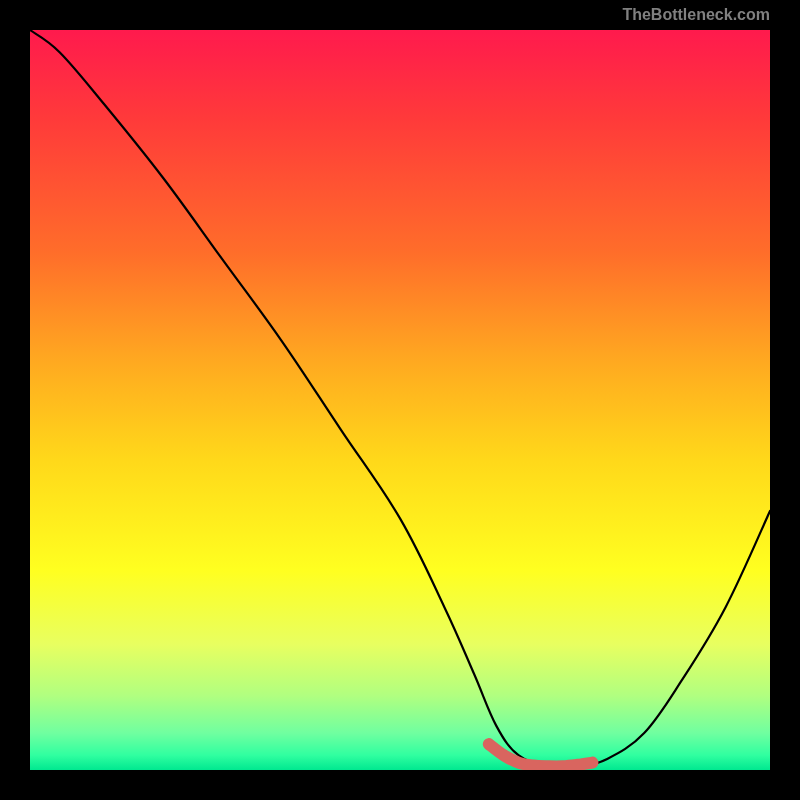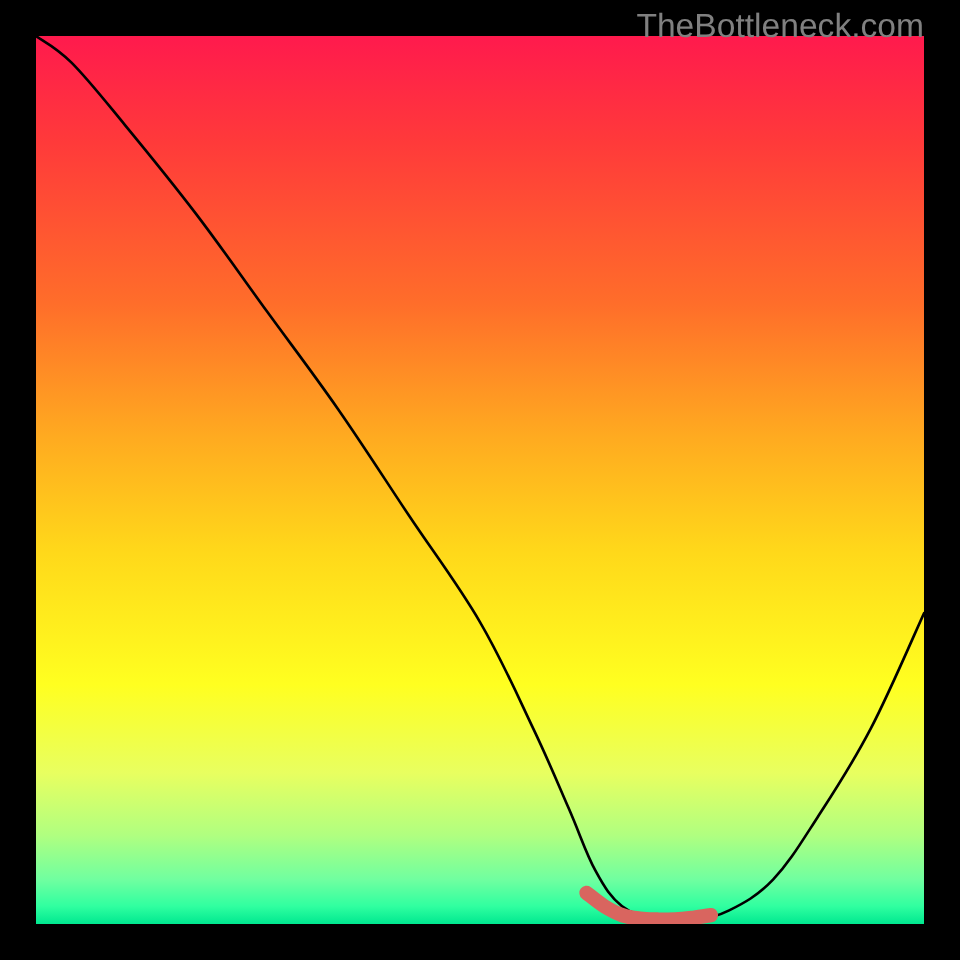--- a/index.html
+++ b/index.html
@@ -41,22 +41,22 @@
     left: 0;
     top: 0;
     width: 740px;
     height: 740px;
   }
   .watermark {
     position: absolute;
     top: 6px;
     right: 30px;
     color: #808080;
-    font-size: 28px;
-    font-weight: 400;
+    font-size: 16px;
+    font-weight: 700;
   }
 </style>
 </head>
 <body>
 
 <div class="container">
   <div class="plot-area">
     <svg class="curve-svg" viewBox="0 0 740 740" preserveAspectRatio="none">
       <path id="main-curve" fill="none" stroke="#000000" stroke-width="2.2" stroke-linecap="round" d="M 0 0 C 5.328 3.996000000000008, 16.28 8.880000000000045, 29.6 22.200000000000045 C 42.92 35.520000000000046, 55.352000000000004 51.35600000000001, 74 74 C 92.648 96.64399999999999, 111.88799999999999 120.02799999999999, 133.2 148 C 154.512 175.972, 171.088 200.09600000000003, 192.4 229.40000000000003 C 213.71200000000002 258.70400000000006, 230.288 280.16400000000004, 251.60000000000002 310.8 C 272.91200000000003 341.436, 289.488 367.63199999999995, 310.8 399.59999999999997 C 332.112 431.568, 351.352 456.43199999999996, 370 488.4 C 388.648 520.3679999999999, 401.08000000000004 549.2280000000001, 414.40000000000003 577.2 C 427.72 605.172, 434.676 622.4879999999999, 444 643.8 C 453.324 665.112, 458.20799999999997 680.948, 466.2 695.6 C 474.192 710.2520000000001, 479.076 717.874, 488.40000000000003 725.2 C 497.72400000000005 732.5260000000001, 507.344 734.302, 518 736.3 C 528.656 738.2979999999999, 536.944 737.632, 547.6 736.3 C 558.2560000000001 734.968, 565.2120000000001 734.894, 577.2 728.9 C 589.188 722.906, 600.8799999999999 716.986, 614.1999999999999 703 C 627.52 689.014, 636.548 673.844, 651.2 651.2 C 665.8520000000001 628.556, 679.6159999999999 607.836, 695.5999999999999 577.2 C 711.584 546.5640000000001, 732.008 498.31600000000003, 740 481"></path>
       <path id="highlight-curve" fill="none" stroke="#d9655f" stroke-width="12" stroke-linecap="round" d="M 458.8 714.1 C 461.464 716.0980000000001, 468.272 721.87, 473.6 725.2 C 478.92800000000005 728.5300000000001, 483.072 730.7352000000001, 488.40000000000003 732.6 C 493.72800000000007 734.4648, 497.87200000000007 734.894, 503.20000000000005 735.56 C 508.528 736.2259999999999, 512.672 736.1668, 518 736.3 C 523.328 736.4331999999999, 527.472 736.5663999999999, 532.8 736.3 C 538.1279999999999 736.0336, 542.272 735.486, 547.6 734.82 C 552.928 734.1540000000001, 559.736 732.9996, 562.4 732.6"></path>

